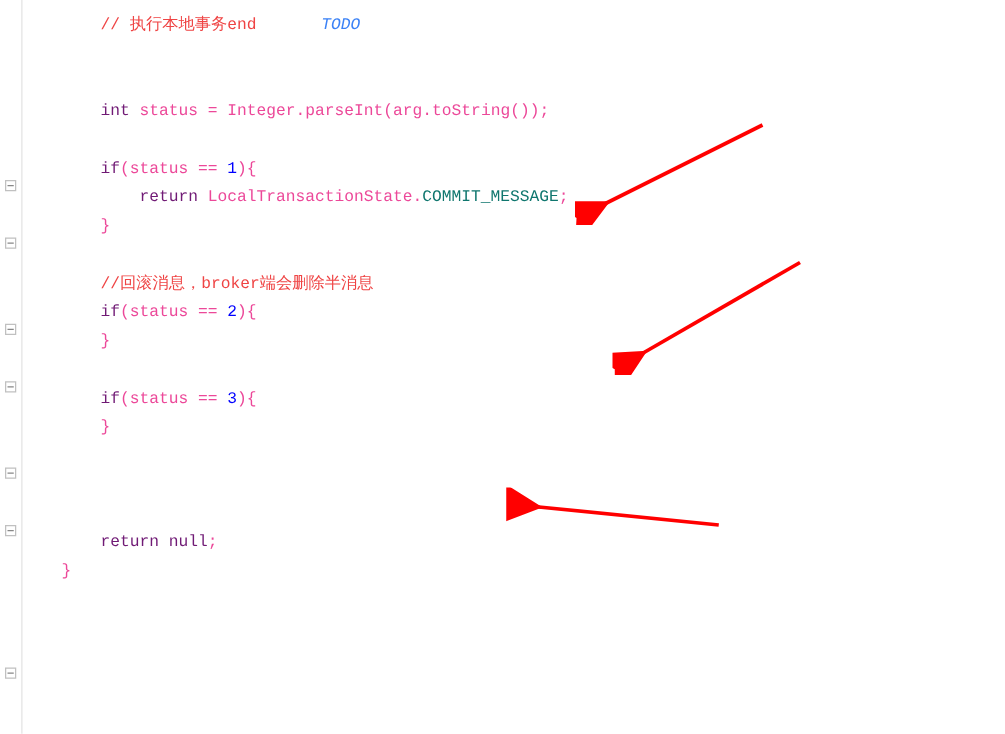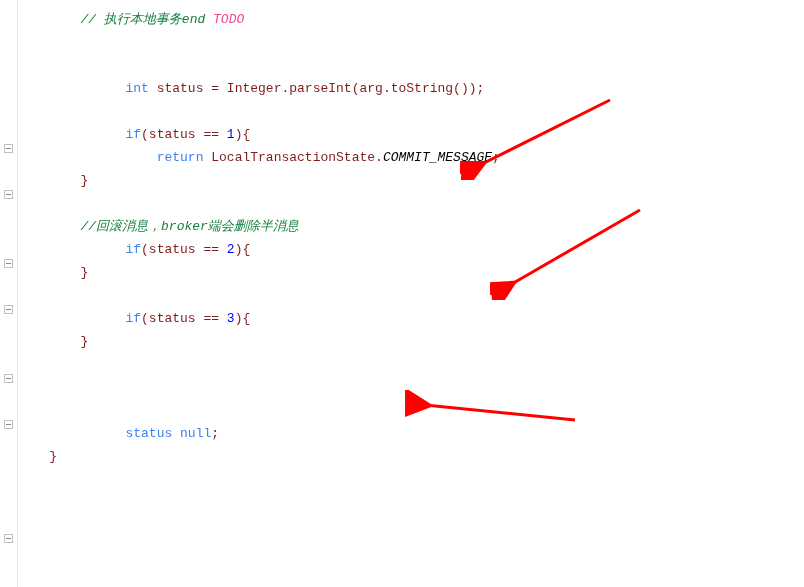--- a/index.html
+++ b/index.html
@@ -49,40 +49,38 @@
       left: 18px;
       top: 0;
       right: 0;
       padding: 8px 0 0 0;
     }
     .code-line {
       white-space: pre;
       height: 23px;
     }
     .comment {
-      color: #15803d;
-      font-style: italic;
+      color: #ef4444;
     }
     .comment-highlight {
-      color: #ec4899;
+      color: #3b82f6;
       font-style: italic;
+      margin-left: 44px;
     }
     .keyword {
-      color: #3b82f6;
-      margin-left: 45px;
+      color: #701a75;
     }
     .static-field {
-      color: #000000;
-      font-style: italic;
+      color: #0f766e;
     }
     .number {
       color: #0000ff;
     }
     .plain {
-      color: #7f1d1d;
+      color: #ec4899;
     }
     .arrow-svg {
       position: absolute;
       pointer-events: none;
     }
   </style>
 </head>
 <body>
 
 <div class="gutter">
@@ -107,21 +105,21 @@
   <div class="code-line"></div>
   <div class="code-line">        <span class="comment">//回滚消息，broker端会删除半消息</span></div>
   <div class="code-line">        <span class="keyword">if</span><span class="plain">(status == </span><span class="number">2</span><span class="plain">){</span></div>
   <div class="code-line">        <span class="plain">}</span></div>
   <div class="code-line"></div>
   <div class="code-line">        <span class="keyword">if</span><span class="plain">(status == </span><span class="number">3</span><span class="plain">){</span></div>
   <div class="code-line">        <span class="plain">}</span></div>
   <div class="code-line"></div>
   <div class="code-line"></div>
   <div class="code-line"></div>
-  <div class="code-line">        <span class="keyword">status null</span><span class="plain">;</span></div>
+  <div class="code-line">        <span class="keyword">return null</span><span class="plain">;</span></div>
   <div class="code-line">    <span class="plain">}</span></div>
   <div class="code-line"></div>
   <div class="code-line">    </div>
 
 </div>
 
 <svg class="arrow-svg" style="left:460px; top:90px; width:160px; height:90px;">
   <defs>
     <marker id="ah1" markerWidth="14" markerHeight="14" refX="3" refY="7" orient="auto">
       <polygon points="0,7 14,0 10,7 14,14" fill="#ff0000"></polygon>

